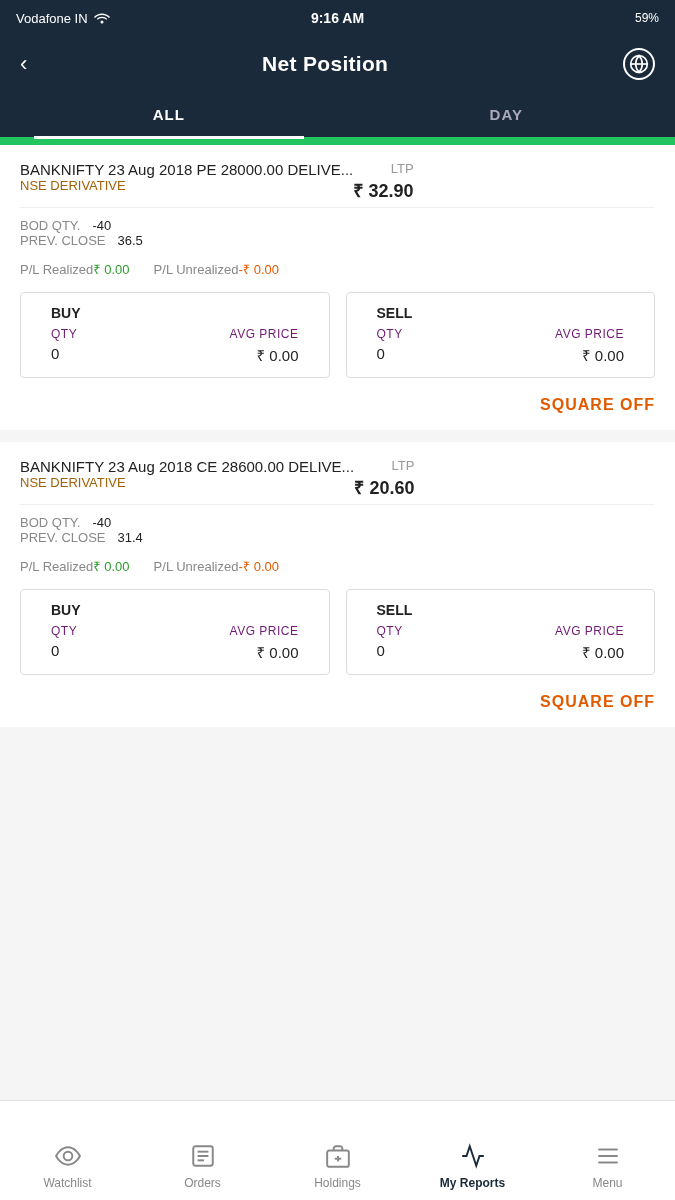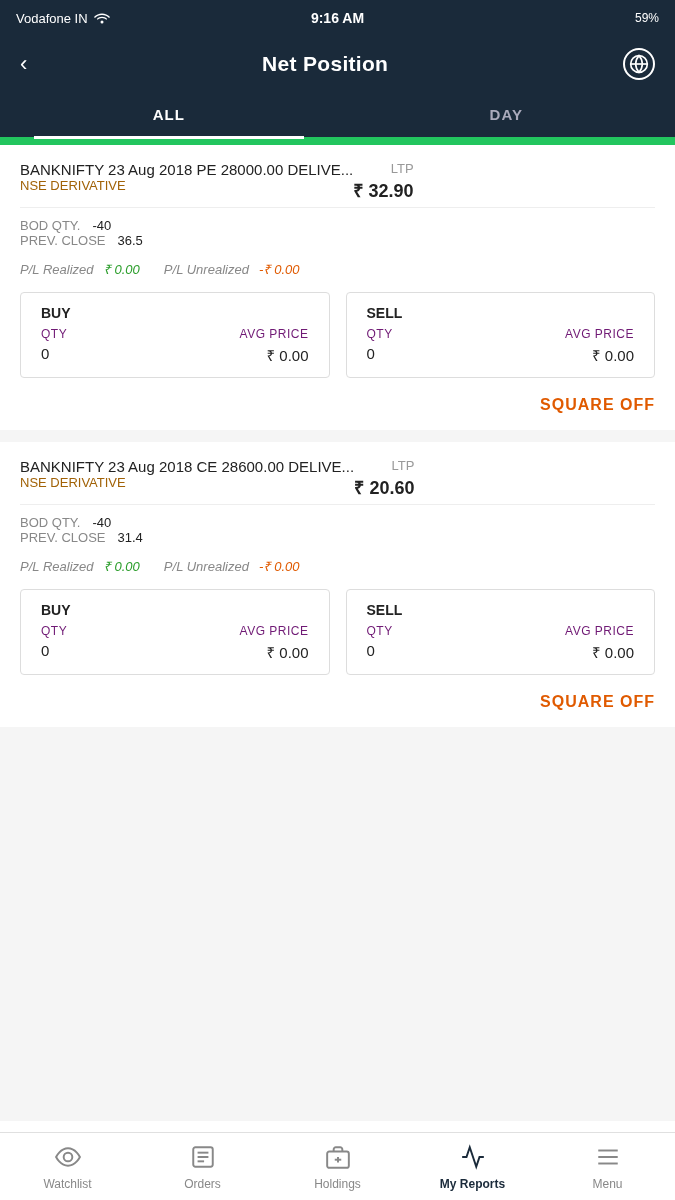--- a/index.html
+++ b/index.html
@@ -157,23 +157,21 @@
       font-weight: 400;
     }
 
     .pl-row {
       display: flex;
       gap: 24px;
       margin-bottom: 14px;
     }
     .pl-item {
       display: flex;
-      gap: 10px;
-      align-items: center;
-      font-style: italic;
+      align-items: center;
     }
     .pl-label {
       font-size: 13px;
       color: #888;
     }
     .pl-value {
       font-size: 13px;
       font-weight: 500;
     }
     .pl-value.green { color: #2a9d2a; }
@@ -181,21 +179,21 @@
 
     .buy-sell-row {
       display: flex;
       gap: 16px;
       margin-bottom: 14px;
     }
     .buy-sell-box {
       flex: 1;
       border: 1px solid #ddd;
       border-radius: 4px;
-      padding: 12px 20px;
+      padding: 12px 30px;
     }
     .box-title {
       font-size: 14px;
       font-weight: 600;
       color: #222;
       margin-bottom: 6px;
     }
     .box-headers {
       display: flex;
       justify-content: space-between;
@@ -233,25 +231,25 @@
       background: none;
       border: none;
     }
 
     
     .bottom-nav {
       position: absolute;
       bottom: 0;
       left: 0;
       width: 675px;
-      height: 68px;
+      height: 100px;
       background: #fff;
       border-top: 1px solid #e0e0e0;
       display: flex;
-      align-items: center;
+      align-items: flex-end;
     }
     .nav-item {
       flex: 1;
       display: flex;
       flex-direction: column;
       align-items: center;
       justify-content: center;
       gap: 6px;
       cursor: pointer;
       padding: 10px 0;

